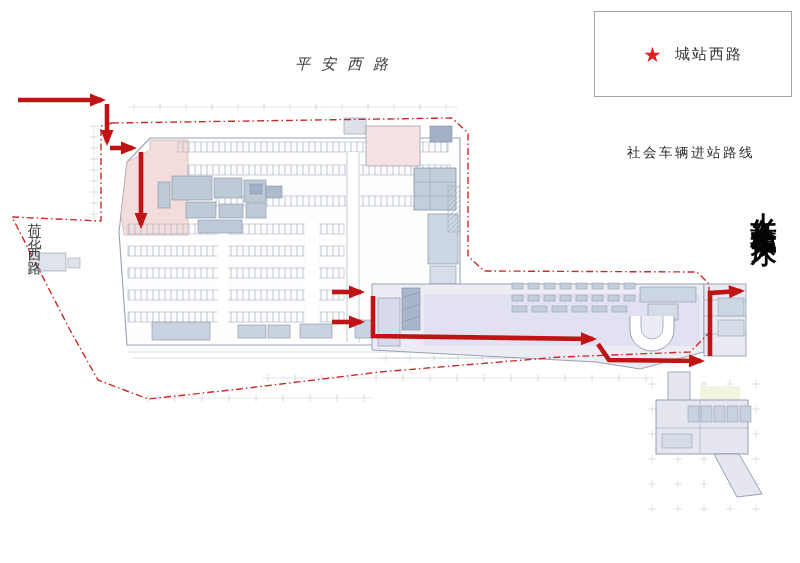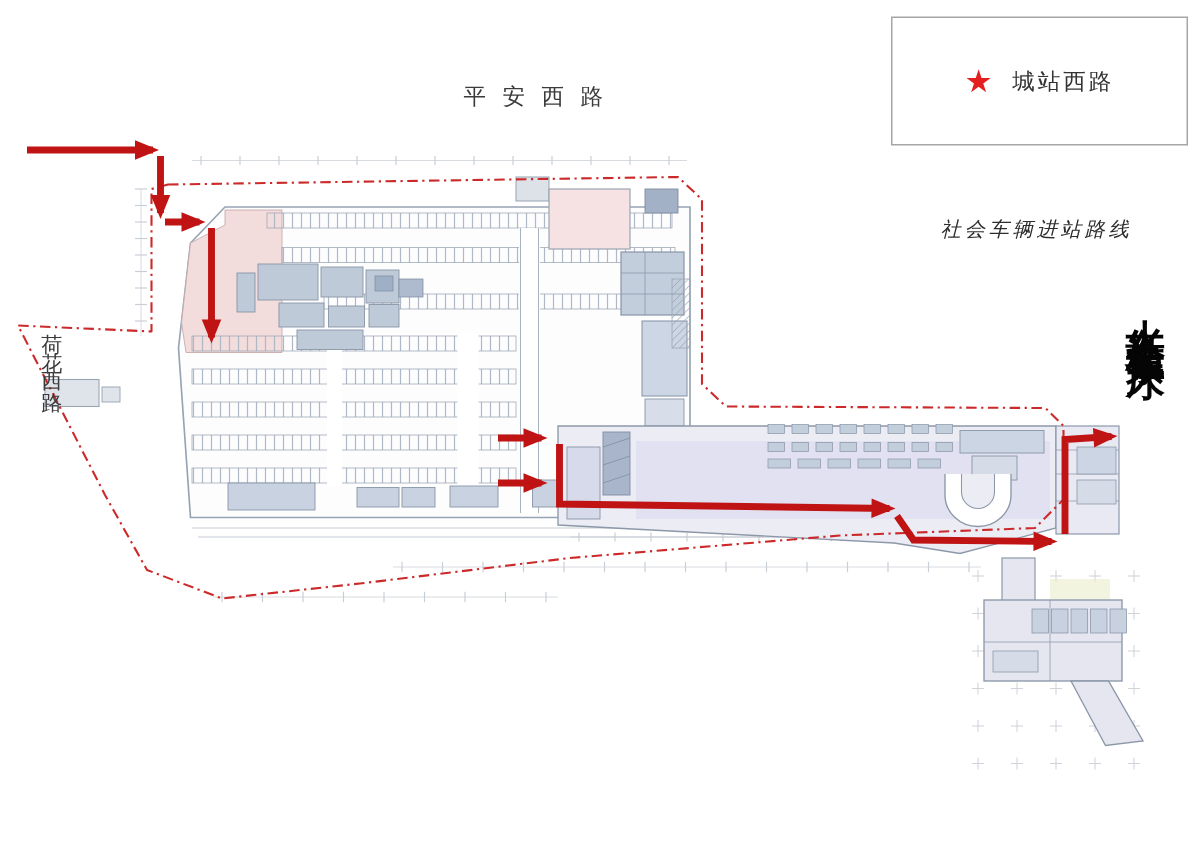--- a/index.html
+++ b/index.html
@@ -4,24 +4,24 @@
 <style>
   html,body{margin:0;padding:0;background:#ffffff;}
   #stage{
     position:relative;width:800px;height:563px;background:#ffffff;overflow:hidden;
     font-family:"Liberation Sans","DejaVu Sans",sans-serif;
   }
   #plan{position:absolute;left:0;top:0;}
   .lbl{position:absolute;white-space:nowrap;color:#3b3b3b;}
   .road-h{font-size:15px;letter-spacing:11px;font-weight:500;}
   .road-v{writing-mode:vertical-rl;text-orientation:upright;font-size:14px;letter-spacing:13px;font-weight:500;}
-  #road-top{left:309px;top:55px;}
+  #road-top{left:295px;top:55px;font-style:italic;}
   #road-bottom{left:304px;top:438px;}
   #road-left{left:26px;top:211px;}
-  #route-note{left:627px;top:144px;font-size:13.5px;letter-spacing:2.5px;color:#2d2d2d;font-weight:500;font-style:italic;}
+  #route-note{left:627px;top:144px;font-size:13.5px;letter-spacing:2.5px;color:#2d2d2d;font-weight:500;}
   #destination{
     left:747px;top:192px;writing-mode:vertical-rl;text-orientation:upright;
     font-size:26px;font-weight:800;letter-spacing:5px;color:#050505;
   }
   #legend{
     position:absolute;left:594px;top:11px;width:196px;height:84px;background:#fff;
     border:1px solid #a6a6a6;display:flex;align-items:center;justify-content:center;gap:13px;
   }
   #legend .star{font-size:21px;line-height:1;}
   #legend .legend-text{font-size:15px;color:#333;letter-spacing:2px;}

